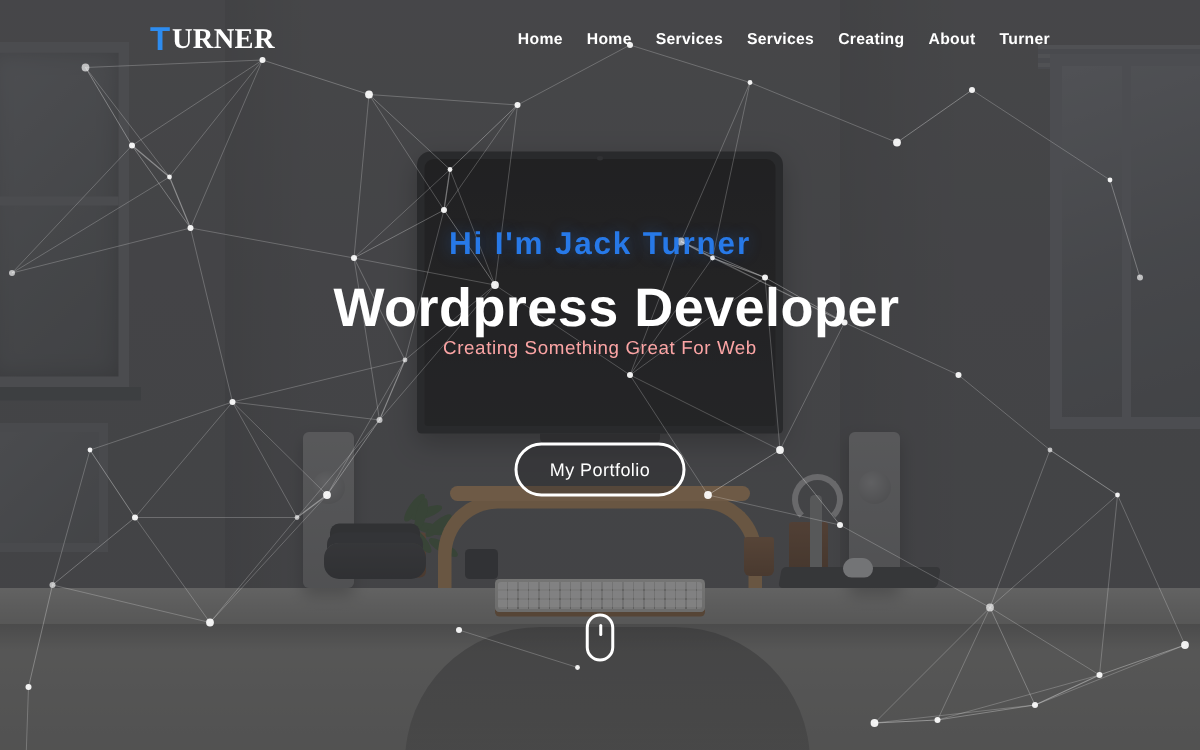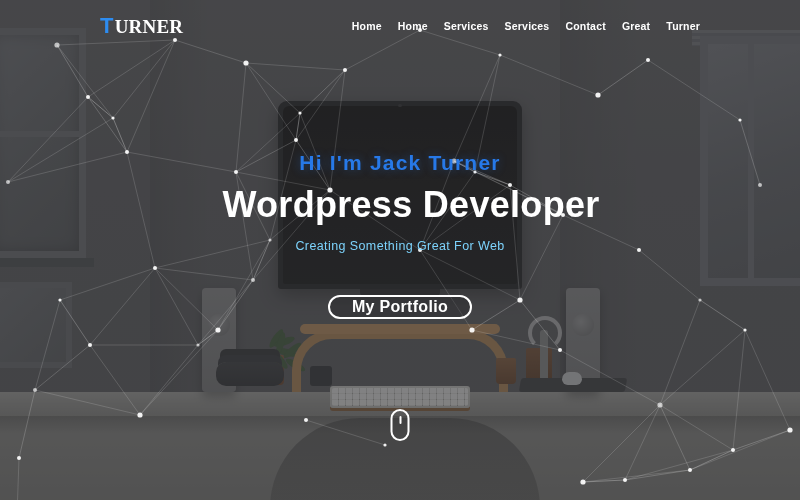--- a/index.html
+++ b/index.html
@@ -232,31 +232,31 @@
   .greeting {
     color:#2779e8; font-size:21px; font-weight:bold;
     letter-spacing:1.2px; line-height:1.2;
     text-shadow:0 0 10px rgba(39,121,232,.35);
   }
   .headline {
     color:#ffffff; font-size:36px; font-weight:bold;
     letter-spacing:.3px; margin-top:10px; line-height:1.1;margin-left:22px;
   }
   .tagline {
-    color:#7dd3fc; font-size:12.5px; letter-spacing:.4px; margin-top:14px;
+    color:#fca5a5; font-size:12.5px; letter-spacing:.4px; margin-top:0;
   }
 
   .cta-row {
     position:absolute; left:0; top:295px; width:800px;
     display:flex; justify-content:center; align-items:center; gap:8px;
   }
   .btn {
-    height:24px; display:inline-flex; align-items:center; justify-content:center;
+    height:36px; display:inline-flex; align-items:center; justify-content:center;
     padding:0 22px; border-radius:20px;
-    font-size:16px; font-weight:bold; letter-spacing:.3px;
+    font-size:12px; font-weight:normal; letter-spacing:.3px;
     cursor:pointer; white-space:nowrap; text-decoration:none;
   }
   .btn-outline {
     color:#ffffff; background:rgba(30,30,32,.30);
     border:2px solid #ffffff;
   }
   .btn-primary {
     color:#ffffff; border:none;
     background:linear-gradient(90deg,#1a6fe0 0%,#2a8cf5 55%,#36a3ff 100%);
     box-shadow:0 3px 10px rgba(25,110,225,.45);
@@ -501,22 +501,22 @@
     <header class="site-header">
       <div class="logo">
         <span class="t">T</span>
           <span class="rest">URNER</span>
       </div>
       <nav class="main-nav" id="main-nav">
           <a href="#">Home</a>
           <a href="#">Home</a>
           <a href="#">Services</a>
           <a href="#">Services</a>
-          <a href="#">Contact</a>
-          <a href="#">Great</a>
+          <a href="#">Creating</a>
+          <a href="#">About</a>
           <a href="#">Turner</a>
         </nav>
     </header>
 
     <div class="hero-copy">
       <div class="greeting">Hi I'm Jack Turner</div>
       <h1 class="headline">Wordpress Developer</h1>
       <div class="tagline">Creating Something Great For Web</div>
     </div>
 

